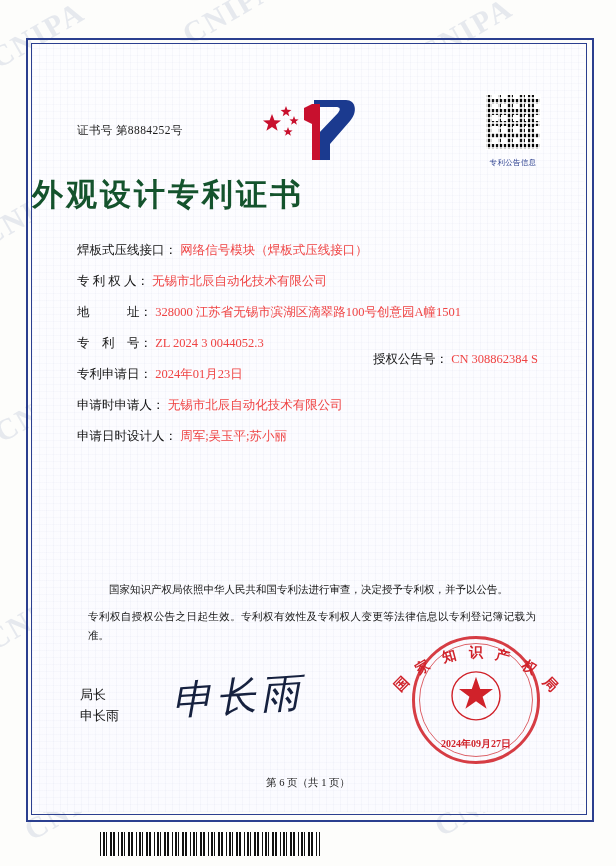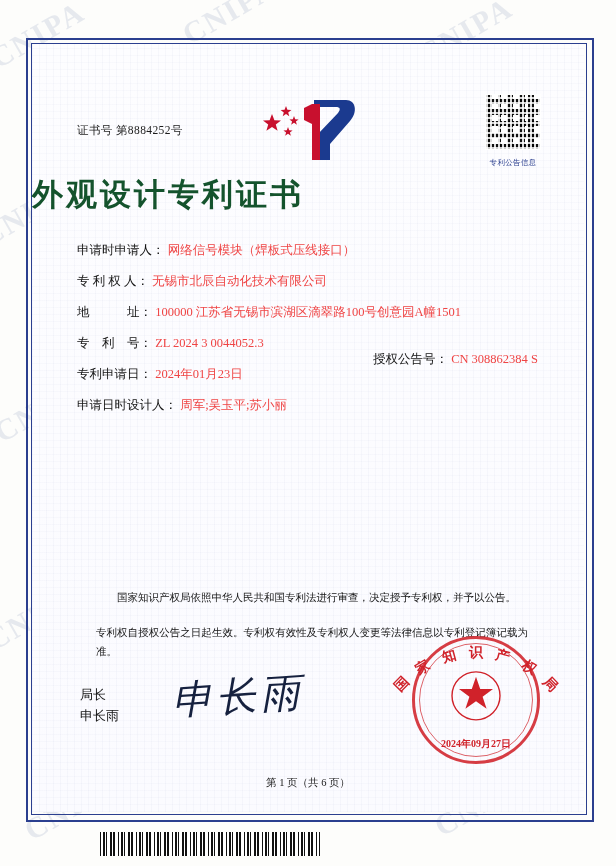--- a/index.html
+++ b/index.html
@@ -180,21 +180,21 @@
     position: absolute;
     left: 48px;
     right: 40px;
     top: 528px;
     font-family: "Liberation Serif", serif;
     font-size: 10.5px;
     line-height: 19px;
     color: #151515;
     text-align: justify;
   }
-  .legal p { margin: 16px; }
+  .legal p { margin: 8px; }
   .legal .indent { text-indent: 21px; }
 
   
   .sign-label {
     position: absolute;
     left: 48px;
     top: 640px;
     font-family: "Liberation Serif", serif;
     font-size: 13px;
     line-height: 21px;
@@ -343,49 +343,53 @@
     <div class="qr-box">
       <div class="qr"></div>
       <div class="qr-caption">专利公告信息</div>
     </div>
 
     <div class="doc-title">外观设计专利证书</div>
 
     <div class="fields">
 
       <div class="row">
-        <span class="lbl">申请时申请人：</span>
+        <span class="lbl">焊板式压线接口：</span>
         <span class="val">网络信号模块（焊板式压线接口）</span>
       </div>
 
       <div class="row">
         <span class="lbl">专 利 权 人：</span>
         <span class="val">无锡市北辰自动化技术有限公司</span>
       </div>
 
       <div class="row">
         <span class="lbl">地　　　址：</span>
-        <span class="val">100000 江苏省无锡市滨湖区滴翠路100号创意园A幢1501</span>
+        <span class="val">328000 江苏省无锡市滨湖区滴翠路100号创意园A幢1501</span>
       </div>
 
 
       <div class="row">
         <span class="lbl">专　利　号：</span>
         <span class="val">ZL 2024 3 0044052.3</span>
         <span class="col2">
           <span class="lbl">授权公告号：</span>
           <span class="val">CN 308862384 S</span>
         </span>
       </div>
 
       <div class="row">
         <span class="lbl">专利申请日：</span>
         <span class="val">2024年01月23日</span>
       </div>
 
+      <div class="row">
+        <span class="lbl">申请时申请人：</span>
+        <span class="val">无锡市北辰自动化技术有限公司</span>
+      </div>
 
       <div class="row">
         <span class="lbl">申请日时设计人：</span>
         <span class="val">周军;吴玉平;苏小丽</span>
       </div>
 
     </div>
 
     <div class="legal">
       <p class="indent">国家知识产权局依照中华人民共和国专利法进行审查，决定授予专利权，并予以公告。</p>
@@ -412,19 +416,19 @@
         <span style="transform: rotate(-31deg) translate(-7px,-56px);">家</span>
         <span style="transform: rotate(-15deg) translate(-7px,-56px);">知</span>
         <span style="transform: rotate(0deg)   translate(-7px,-56px);">识</span>
         <span style="transform: rotate(15deg)  translate(-7px,-56px);">产</span>
         <span style="transform: rotate(31deg)  translate(-7px,-56px);">权</span>
         <span style="transform: rotate(46deg)  translate(-7px,-56px);">局</span>
       </div>
       <div class="seal-date">2024年09月27日</div>
     </div>
 
-    <div class="page-num">第 1 页（共 6 页）</div>
+    <div class="page-num">第 6 页（共 1 页）</div>
 
   </div>
 
   <div class="barcode"></div>
 
 </div>
 
 </body></html>

